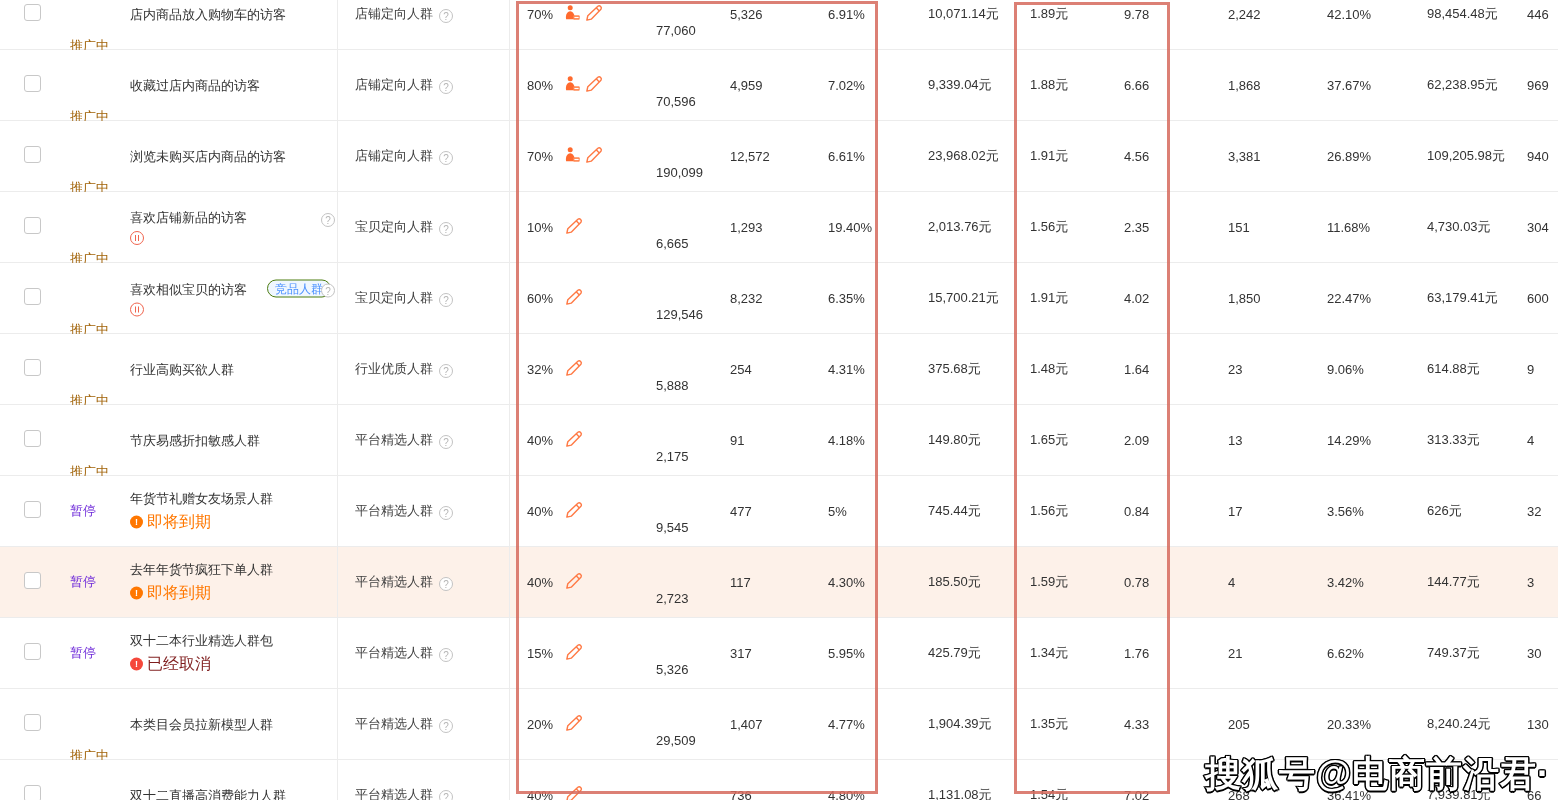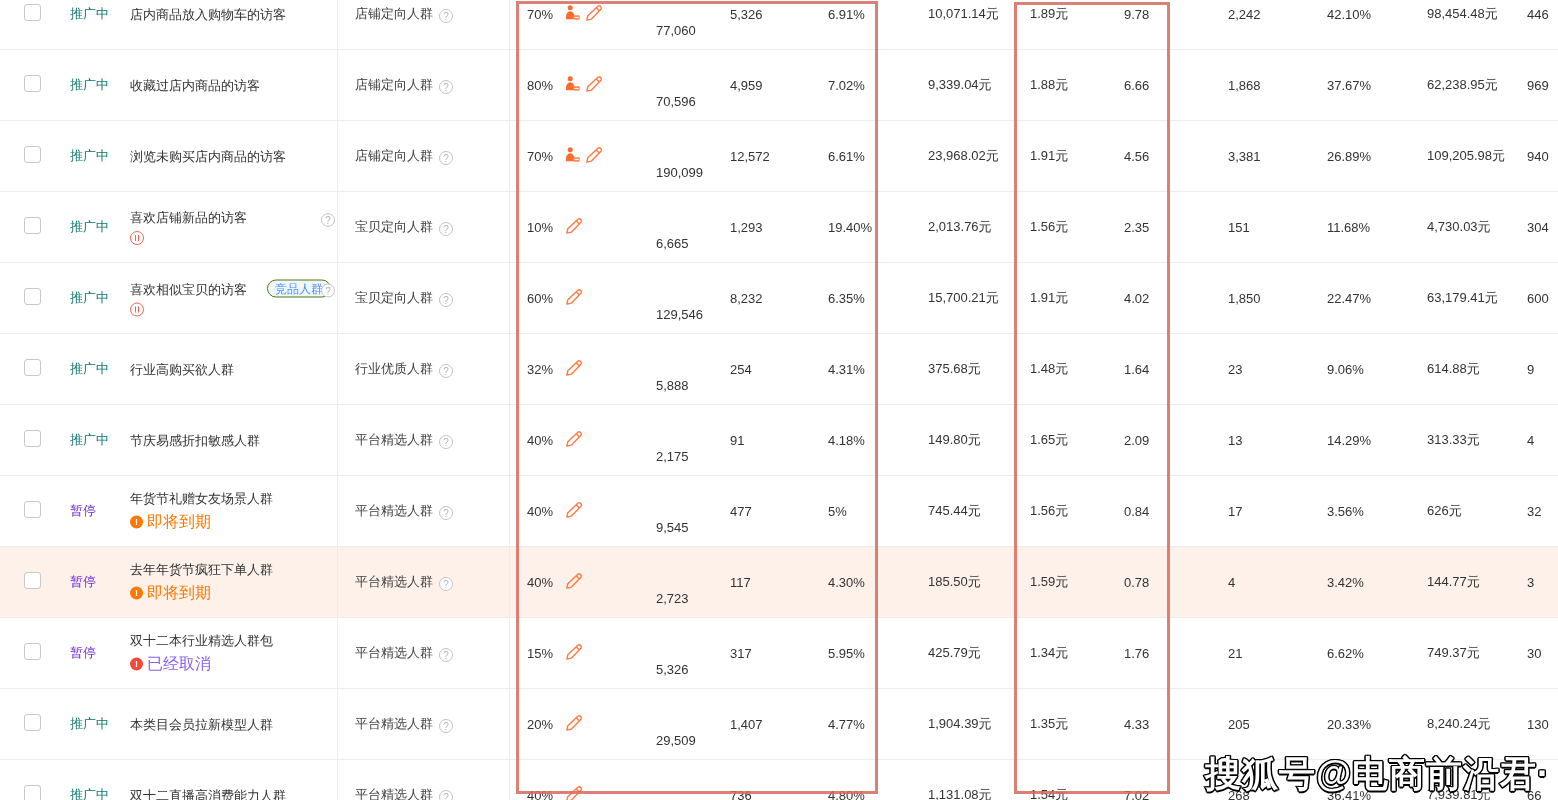--- a/index.html
+++ b/index.html
@@ -5,21 +5,21 @@
   html,body{margin:0;padding:0;background:#fff;}
   body{width:1558px;height:800px;overflow:hidden;
        font-family:"Liberation Sans","DejaVu Sans",sans-serif;color:#333;}
   .stage{position:relative;width:1558px;height:800px;overflow:hidden;background:#fff;}
   .rows{position:absolute;top:-21px;left:0;width:1558px;}
   .row{position:relative;width:1558px;height:71px;background:#fff;border-bottom:1px solid #ececec;box-sizing:border-box;}
   .row.highlighted{background:#fdf1e9;}
   .cell{position:absolute;top:50%;transform:translateY(-50%);font-size:13px;color:#333;white-space:nowrap;}
   .c-check{left:24px;}
   .c-status{left:70px;}
-  .c-status.active{color:#0f766e;}
+  .c-status.active{color:#a16207;margin-top:32px;}
   .c-status.paused{color:#6d28d9;}
   .c-name{left:130px;width:218px;}
   .c-aud{left:355px;color:#404040;}
   .c-disc{left:527px;}
   .c-icons{left:564px;display:flex;align-items:center;gap:2px;}
   .c-imp{left:656px;margin-top:16px;}
   .c-clk{left:730px;}
   .c-ctr{left:828px;}
   .c-spend{left:928px;}
   .c-ppc{left:1030px;}
@@ -40,21 +40,21 @@
   .pause-icon{position:relative;display:inline-block;width:14px;height:14px;border:1.5px solid #f0654f;border-radius:50%;box-sizing:border-box;}
   .pause-icon::before,.pause-icon::after{content:"";position:absolute;top:3px;width:1.8px;height:5.5px;background:#f0654f;}
   .pause-icon::before{left:3.6px;}
   .pause-icon::after{right:3.6px;}
   .note-dot{display:inline-block;width:13px;height:13px;border-radius:50%;color:#fff;font-size:9px;font-weight:bold;
             line-height:13px;text-align:center;}
   .note-text{font-size:16px;}
   .second-line.expiring .note-dot{background:#ff7700;}
   .second-line.expiring .note-text{color:#ff7700;}
   .second-line.cancelled .note-dot{background:#f5483b;}
-  .second-line.cancelled .note-text{color:#8b5cf6;}
+  .second-line.cancelled .note-text{color:#7f1d1d;}
   .bag-icon,.pencil-icon{display:inline-block;cursor:pointer;}
   .vline{position:absolute;top:0;bottom:0;width:1px;background:#ececec;}
   .vline.v1{left:337px;}
   .vline.v2{left:509px;}
   .annotation{position:absolute;border:3px solid rgba(214,106,93,0.85);box-sizing:border-box;pointer-events:none;}
   .annotation.r1{left:516px;top:1px;width:362px;height:793px;}
   .annotation.r2{left:1014px;top:2px;width:156px;height:792px;}
   .watermark{position:absolute;left:1205px;top:750px;font-size:36px;font-weight:bold;color:#fff;
              letter-spacing:1px;white-space:nowrap;pointer-events:none;
              -webkit-text-stroke:1.6px #000; paint-order:stroke fill;

